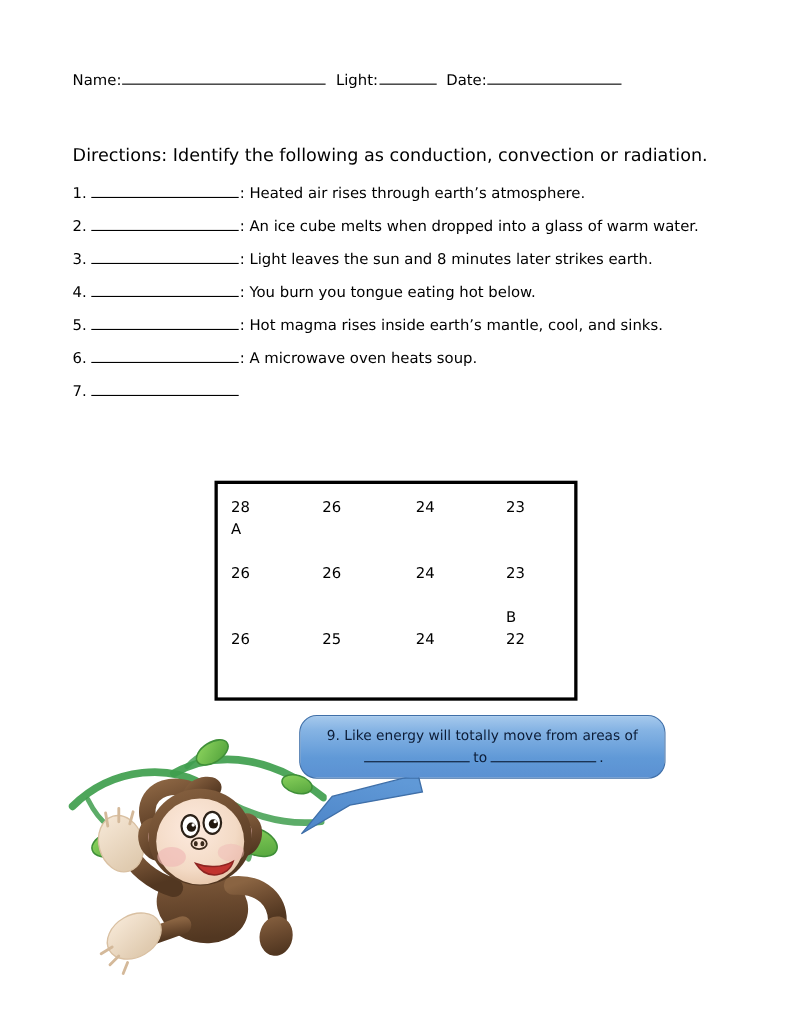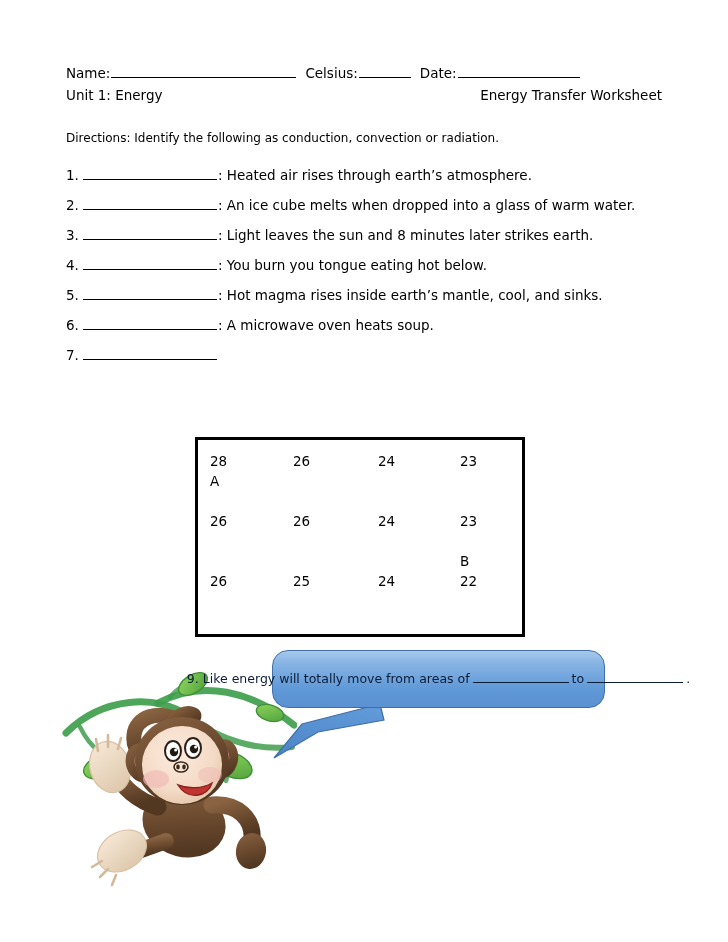--- a/index.html
+++ b/index.html
@@ -54,21 +54,21 @@
   .rule-name  { width: 185px; }
   .rule-per   { width: 52px; }
   .rule-date  { width: 122px; }
   .gap-sm { display: inline-block; width: 8px; }
 
   
   .directions {
     position: absolute;
     left: 66px;
     top: 131px;
-    font-size: 12px;
+    font-size: 16px;
     white-space: nowrap;
   }
 
   
   .items {
     position: absolute;
     left: 66px;
     top: 167px;
     width: 600px;
   }
@@ -168,21 +168,21 @@
     border: 1.2px solid #3f6fa8;
     box-sizing: border-box;
   }
   .bubble-text {
     position: absolute;
     left: 0;
     top: 0;
     width: 333px;
     height: 58px;
     display: flex;
-    flex-direction: row;
+    flex-direction: column;
     justify-content: center;
     align-items: center;
     font-size: 12.5px;
     color: #0c1c36;
     line-height: 20px;
   }
   .bubble-line-1 { white-space: nowrap; }
   .bubble-line-2 {
     display: flex;
     align-items: baseline;
@@ -215,29 +215,25 @@
 </head>
 <body>
 
 <div class="page">
 
   <div class="header">
     <div class="hdr-row">
       <span>Name:</span>
       <span class="rule rule-name"></span>
       <span class="gap-sm"></span>
-      <span>Celsius:</span>
+      <span>Light:</span>
       <span class="rule rule-per"></span>
       <span class="gap-sm"></span>
       <span>Date:</span>
       <span class="rule rule-date"></span>
-    </div>
-    <div class="hdr-row-2">
-      <span>Unit 1: Energy</span>
-      <span>Energy Transfer Worksheet</span>
     </div>
   </div>
 
   <div class="directions">Directions: Identify the following as conduction, convection or radiation.</div>
 
   <div class="items">
     <div class="item">
       <span class="num">1.</span>
       <span class="blank"></span>
       <span class="txt">: Heated air rises through earth’s atmosphere.</span>

